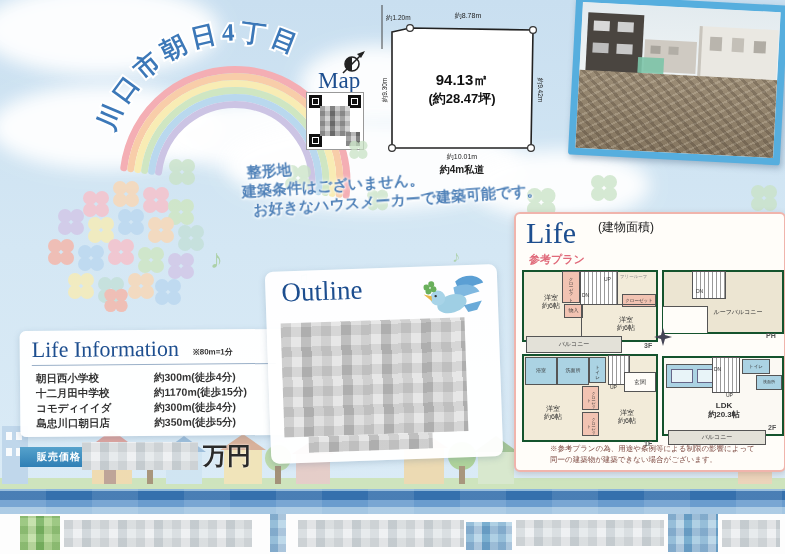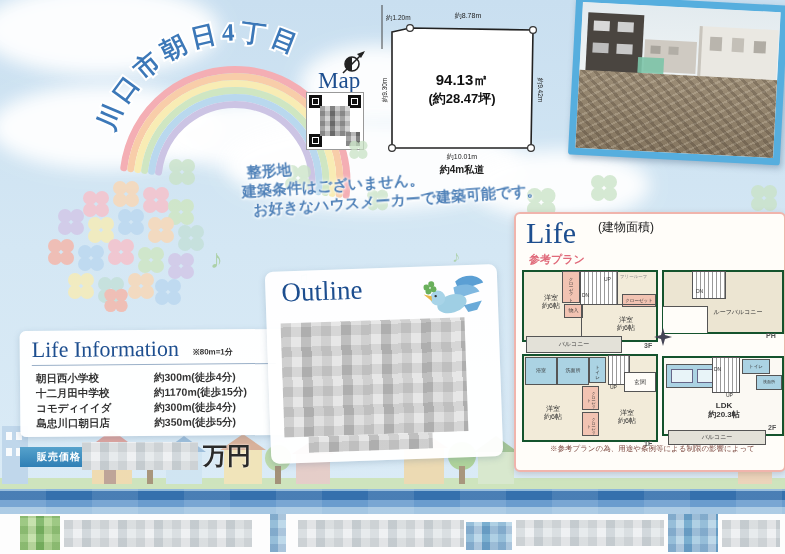--- a/index.html
+++ b/index.html
@@ -346,20 +346,21 @@
       <div class="rm" style="left:28px;top:36px;width:64px;height:32px;font-size:8px;flex-direction:column;font-weight:bold">
         <span>LDK</span>
           <span>約20.3帖</span>
       </div>
     </div>
     <div class="balc" style="left:152px;top:216px;width:96px;height:13px;font-size:6px">バルコニー</div>
     <div class="flabel" style="left:252px;top:210px">2F</div>
 
     <div class="note-red" style="position:absolute;left:34px;top:230px;width:226px">
       <div>※参考プランの為、用途や条例等による制限の影響によって</div>
+      <div>同一の建築物が建築できない場合がございます。</div>
     </div>
   </div>
 
   <div class="abs" style="left:20px;top:447px;width:78px;height:20px;background:linear-gradient(#56a2cc,#2f7fb5);
        color:#fff;font-size:10px;font-weight:bold;display:flex;align-items:center;justify-content:center;letter-spacing:1px">販売価格</div>
   <div class="abs mz pale" style="left:82px;top:442px;width:116px;height:28px"></div>
   <div class="abs serif" style="left:203px;top:440px;font-size:24px;font-weight:bold;color:#2a2a2a;text-shadow:0 0 2px #fff">万円</div>
 
 
   <div class="abs" style="left:0;top:489px;width:785px;height:25px;background:

